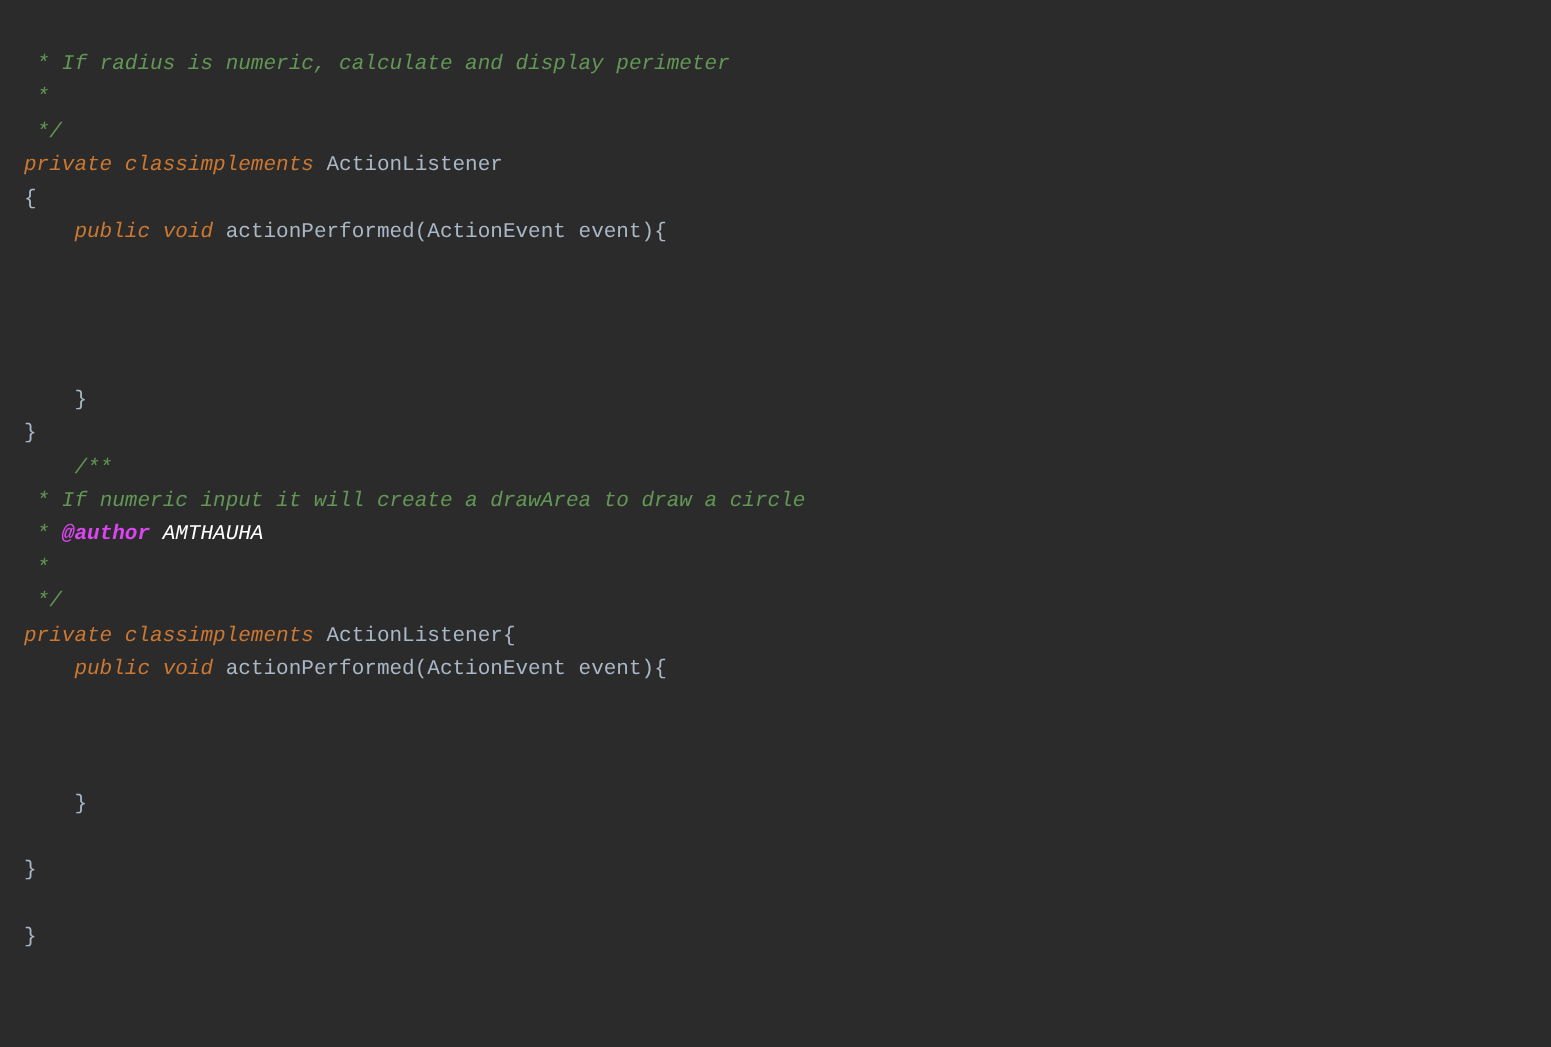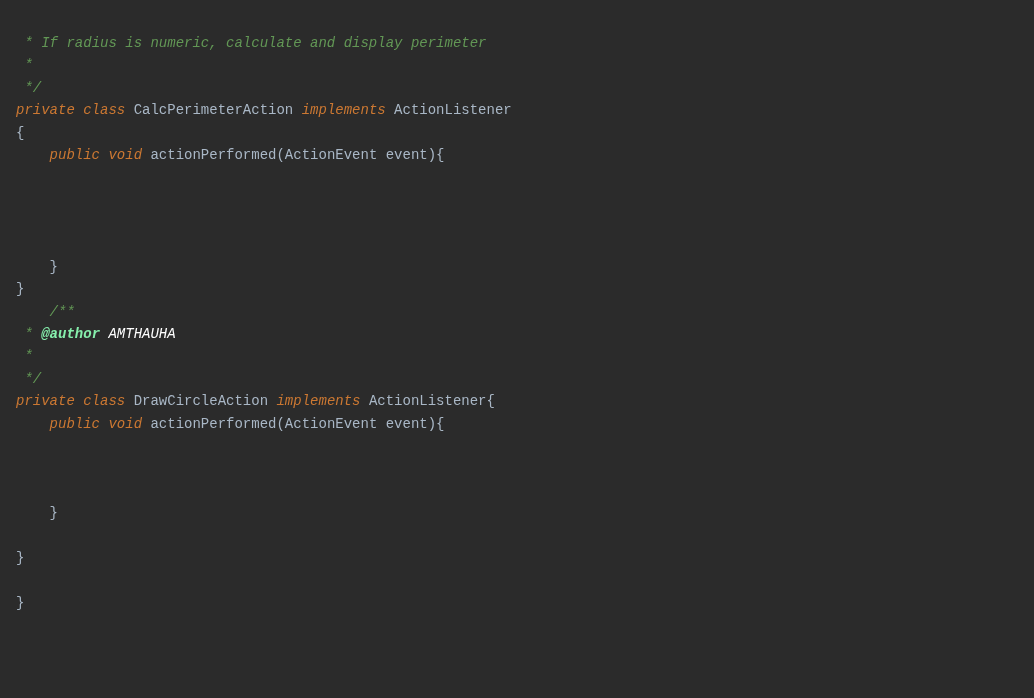--- a/index.html
+++ b/index.html
@@ -53,21 +53,20 @@
   </div>
 
   <div class="code-line">
     <span class="comment"> */</span>
   </div>
 
   <div class="code-line">
     <span class="keyword">private</span>
     <span class="plain"> </span>
     <span class="keyword">class</span>
-    <span class="plain"> CalcPerimeterAction </span>
     <span class="keyword">implements</span>
     <span class="plain"> ActionListener</span>
   </div>
 
   <div class="code-line">
     <span class="plain">{</span>
   </div>
 
   <div class="code-line">
     <span class="plain">    </span>
@@ -87,40 +86,42 @@
   </div>
 
   <div class="code-line">
     <span class="plain">}</span>
   </div>
 
   <div class="code-line">
     <span class="comment">    /**</span>
   </div>
 
+  <div class="code-line">
+    <span class="comment"> * <em>If numeric input it will create a drawArea to draw a circle</em></span>
+  </div>
 
   <div class="code-line">
     <span class="comment"> * </span>
-    <span style="color:#86efac; font-style:italic;font-weight:bold;"><strong>@author</strong></span>
+    <span style="color:#d946ef; font-style:italic;font-weight:bold;"><strong>@author</strong></span>
     <span style="color:#ffffff; font-style:italic;"> AMTHAUHA</span>
   </div>
 
   <div class="code-line">
     <span class="comment"> *</span>
   </div>
 
   <div class="code-line">
     <span class="comment"> */</span>
   </div>
 
   <div class="code-line">
     <span class="keyword">private</span>
     <span class="plain"> </span>
     <span class="keyword">class</span>
-    <span class="plain"> DrawCircleAction </span>
     <span class="keyword">implements</span>
     <span class="plain"> ActionListener{</span>
   </div>
 
   <div class="code-line">
     <span class="plain">    </span>
     <span class="keyword">public</span>
     <span class="plain"> </span>
     <span class="keyword">void</span>
     <span class="plain"> actionPerformed(ActionEvent event){</span>

